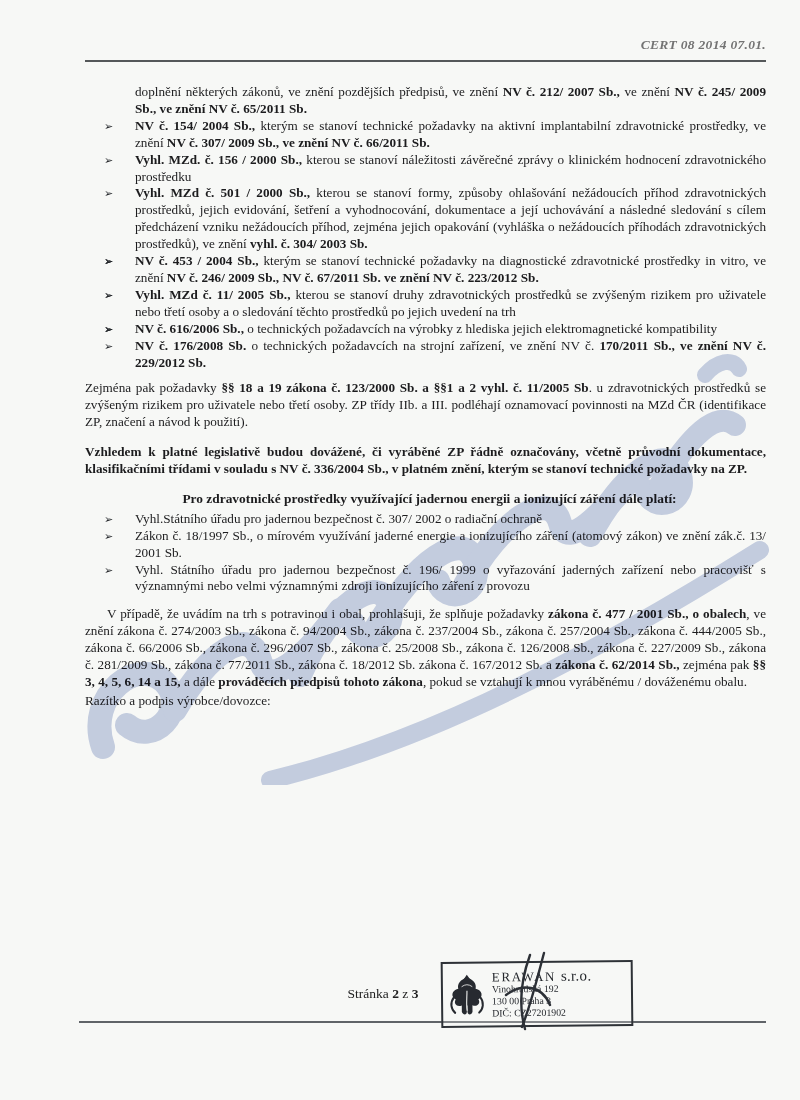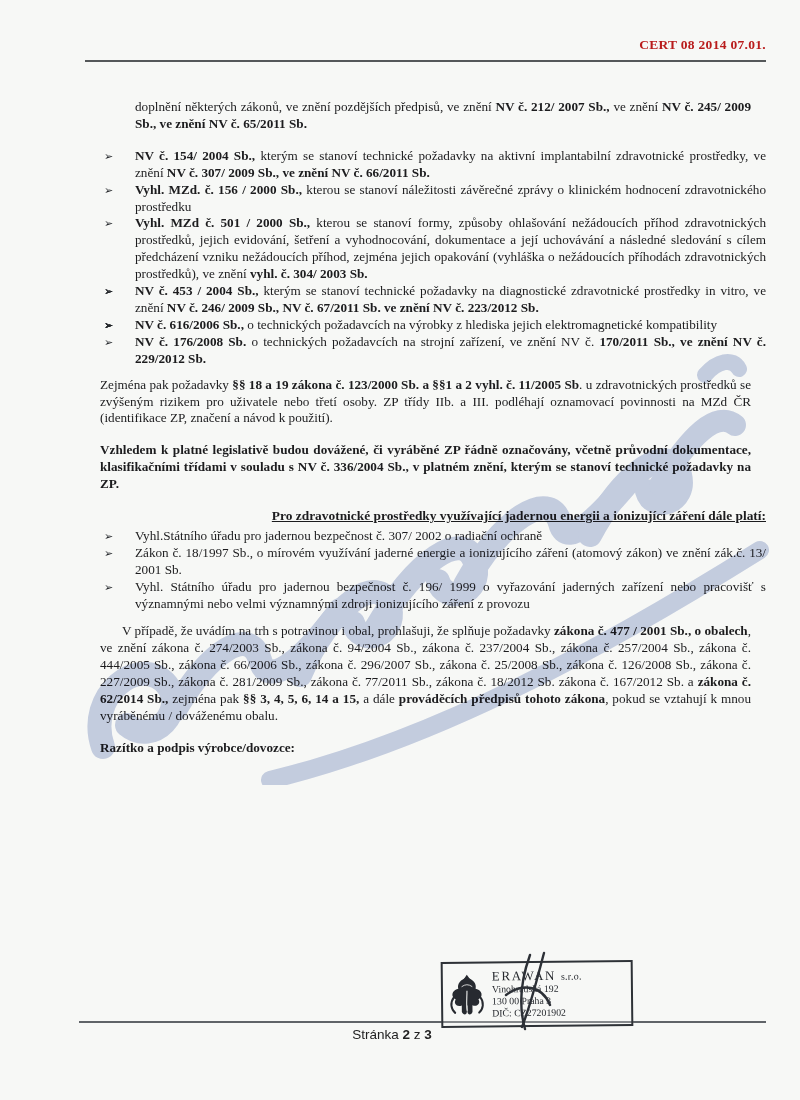--- a/index.html
+++ b/index.html
@@ -4,68 +4,68 @@
 <style>
   html,body{margin:0;padding:0;background:#eceeec;}
   .page{
     position:relative;width:800px;height:1100px;margin:0 auto;
     background:#f7f8f6;overflow:hidden;
     font-family:"Liberation Serif", serif;color:#1c1c1e;
   }
   
   .header-code{
     position:absolute;top:37px;right:34px;
-    font-weight:bold;font-size:13.5px;letter-spacing:.3px;color:#b91c1c;
+    font-style:italic;font-weight:bold;font-size:13.5px;letter-spacing:.3px;color:#737373;
   }
   .header-rule{position:absolute;top:60px;left:85px;width:681px;border-top:2px solid #55585a;}
   
   .content{
     position:absolute;left:85px;top:84px;width:681px;
     font-size:13.2px;line-height:16.9px;text-align:justify;z-index:2;
   }
-  .content p{margin:15px;}
+  .content p{margin:0;}
   .indent-cont{margin-left:50px !important;}
   ul.bul{list-style:none;margin:0;padding:0;}
   ul.bul li{position:relative;padding-left:50px;}
   ul.bul .bullet{
     position:absolute;left:19px;top:1px;font-size:11px;line-height:16px;color:#23262a;
     font-family:"DejaVu Sans", sans-serif;
   }
   .para-zejmena{margin-top:9px !important;}
   .para-vzhledem{margin-top:13px !important;font-weight:bold;}
   .nuclear-heading{
-    margin:13px 0 0 8px;font-size:13.4px;font-weight:bold;text-decoration:underline;
-    text-align:right;
+    margin:13px 0 0 8px;font-size:13.4px;font-weight:bold;
+    text-align:center;
   }
   ul.bul.nuclear{margin-top:3px;}
   .para-obaly{margin-top:11px !important;text-indent:22px;}
-  .razitko{margin-top:2px !important;font-weight:bold;text-align:left;}
+  .razitko{margin-top:2px !important;font-weight:normal;text-align:left;}
   
   .watermark{
     position:absolute;left:45px;top:255px;width:730px;height:530px;z-index:3;
     pointer-events:none;opacity:.62;mix-blend-mode:multiply;filter:blur(.7px);
   }
   .watermark path{fill:none;stroke:#a9b6d8;stroke-linecap:round;stroke-linejoin:round;}
   
   .stamp{
     position:absolute;left:441px;top:961px;width:180px;height:58px;z-index:4;
     border:2.5px solid #2e3237;display:flex;align-items:center;gap:5px;
     padding:2px 4px;transform:rotate(-.6deg);background:rgba(247,248,246,.25);
   }
   .stamp-logo{flex:0 0 auto;}
   .stamp-lines{font-size:9.8px;line-height:12px;color:#26292e;white-space:nowrap;}
   .stamp-company{font-size:13px;letter-spacing:1.6px;}
-  .stamp-company .suffix{font-size:10px;letter-spacing:.3px;text-align:center;}
+  .stamp-company .suffix{font-size:15px;letter-spacing:.3px;text-align:center;}
   .stamp-sign{position:absolute;left:492px;top:949px;width:90px;height:88px;z-index:5;pointer-events:none;}
   .stamp-sign path{fill:none;stroke:#2c3036;stroke-width:2.4;stroke-linecap:round;}
   
   .footer-rule{position:absolute;top:1021px;left:79px;width:687px;border-top:2px solid #606468;}
   .footer-text{
-    position:absolute;top:1027px;left:0;width:766px;text-align:center;
-    font-family:Liberation Sans, sans-serif;font-size:13.5px;color:#222;padding-left:9px;
+    position:absolute;top:986px;left:0;width:766px;text-align:center;
+    font-family:Liberation Serif, serif;font-size:13.5px;color:#222;
   }
 </style>
 </head>
 <body>
 
 <div class="page">
 
   <svg class="watermark" viewBox="0 0 730 530" aria-hidden="true">
     <path stroke-width="24" d="M58 492 C 40 440, 95 398, 122 430 C 142 455, 108 492, 82 470"></path>
     <path stroke-width="24" d="M130 455 C 165 395, 205 370, 215 405 C 224 436, 262 400, 295 355"></path>
@@ -85,21 +85,21 @@
     <p class="indent-cont"><span>doplnění některých zákonů, ve znění pozdějších předpisů, ve znění </span><b>NV č. 212/ 2007 Sb.,</b><span> ve znění </span><b>NV č. 245/ 2009 Sb., ve znění NV č. 65/2011 Sb.</b></p>
 
     <ul class="bul">
         <li><span class="bullet">➢</span><span><b>NV č. 154/ 2004 Sb.,</b><span> kterým se stanoví technické požadavky na aktivní implantabilní zdravotnické prostředky, ve znění </span><b>NV č. 307/ 2009 Sb., ve znění NV č. 66/2011 Sb.</b></span></li>
         <li><span class="bullet">➢</span><span><b>Vyhl. MZd. č. 156 / 2000 Sb.,</b><span> kterou se stanoví náležitosti závěrečné zprávy o klinickém hodnocení zdravotnického prostředku</span></span></li>
         <li><span class="bullet">➢</span><span><b>Vyhl. MZd č. 501 / 2000 Sb.,</b><span> kterou se stanoví formy, způsoby ohlašování nežádoucích příhod zdravotnických prostředků, jejich evidování, šetření a vyhodnocování, dokumentace a její uchovávání a následné sledování s cílem předcházení vzniku nežádoucích příhod, zejména jejich opakování (vyhláška o nežádoucích příhodách zdravotnických prostředků), ve znění </span><b>vyhl. č. 304/ 2003 Sb.</b></span></li>
         <li><span class="bullet">➢</span></li>
         <li><span class="bullet">➢</span></li>
         <li><span class="bullet">➢</span><span><b>NV č. 453 / 2004 Sb.,</b><span> kterým se stanoví technické požadavky na diagnostické zdravotnické prostředky in vitro, ve znění </span><b>NV č. 246/ 2009 Sb., NV č. 67/2011 Sb. ve znění NV č. 223/2012 Sb.</b></span></li>
         <li><span class="bullet">➢</span></li>
-        <li><span class="bullet">➢</span></li>
+        <li><span class="bullet">➢</span><span><b>Vyhl. MZd č. 11/ 2005 Sb.,</b><span> kterou se stanoví druhy zdravotnických prostředků se zvýšeným rizikem pro uživatele nebo třetí osoby a o sledování těchto prostředků po jejich uvedení na trh</span></span></li>
         <li><span class="bullet">➢</span></li>
         <li><span class="bullet">➢</span></li>
         <li><span class="bullet">➢</span><span><b>NV č. 616/2006 Sb.,</b><span> o technických požadavcích na výrobky z hlediska jejich elektromagnetické kompatibility</span></span></li>
         <li><span class="bullet">➢</span><span><b>NV č. 176/2008 Sb.</b><span> o technických požadavcích na strojní zařízení, ve znění NV č. </span><b>170/2011 Sb., ve znění NV č. 229/2012 Sb.</b></span></li>
       </ul>
 
     <p class="para-zejmena"><span>Zejména pak požadavky </span><b>§§ 18 a 19 zákona č. 123/2000 Sb. a §§1 a 2 vyhl. č. 11/2005 Sb</b><span>. u zdravotnických prostředků se zvýšeným rizikem pro uživatele nebo třetí osoby. ZP třídy IIb. a III. podléhají oznamovací povinnosti na MZd ČR (identifikace ZP, značení a návod k použití).</span></p>
 
     <p class="para-vzhledem">Vzhledem k platné legislativě budou dovážené, či vyráběné ZP řádně označovány, včetně průvodní dokumentace, klasifikačními třídami v souladu s NV č. 336/2004 Sb., v platném znění, kterým se stanoví technické požadavky na ZP.</p>
 

